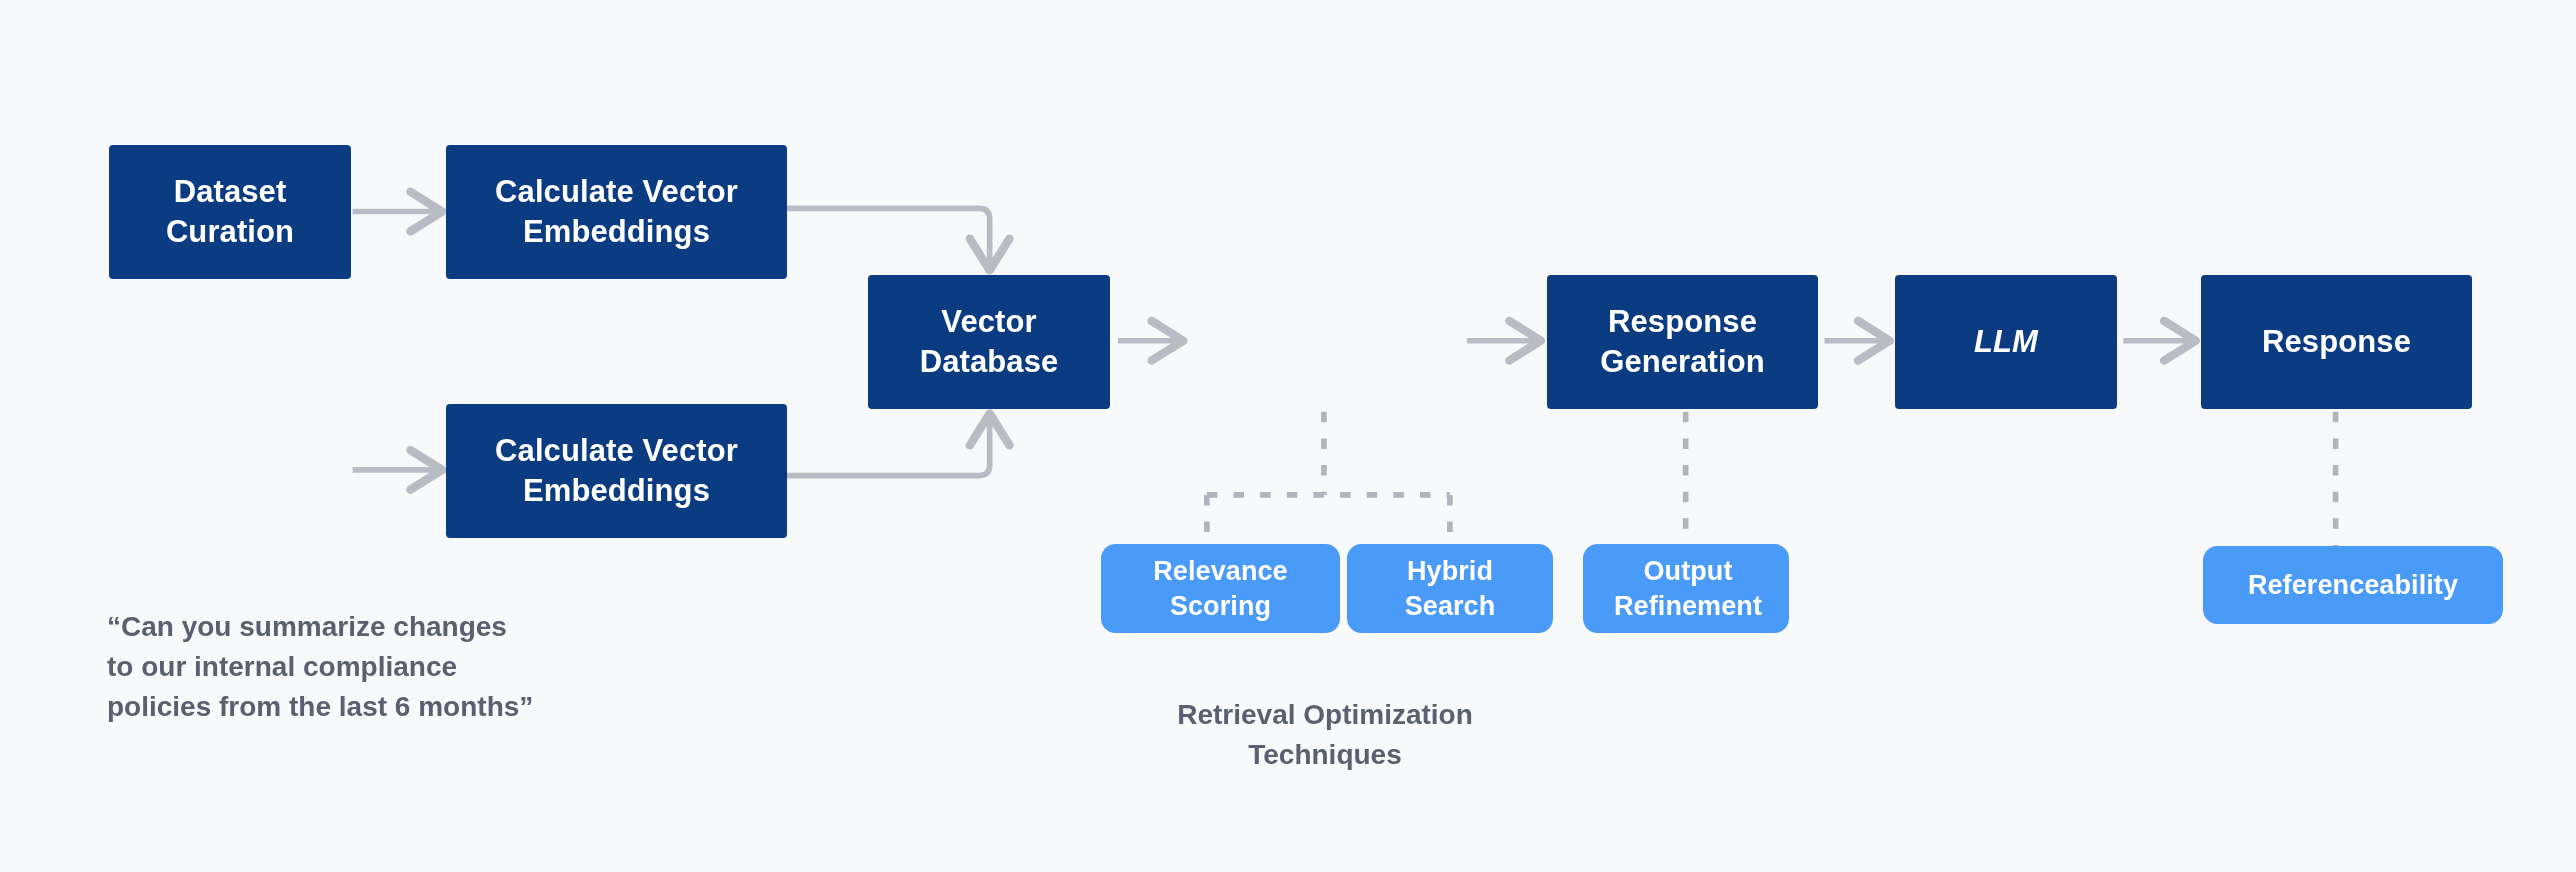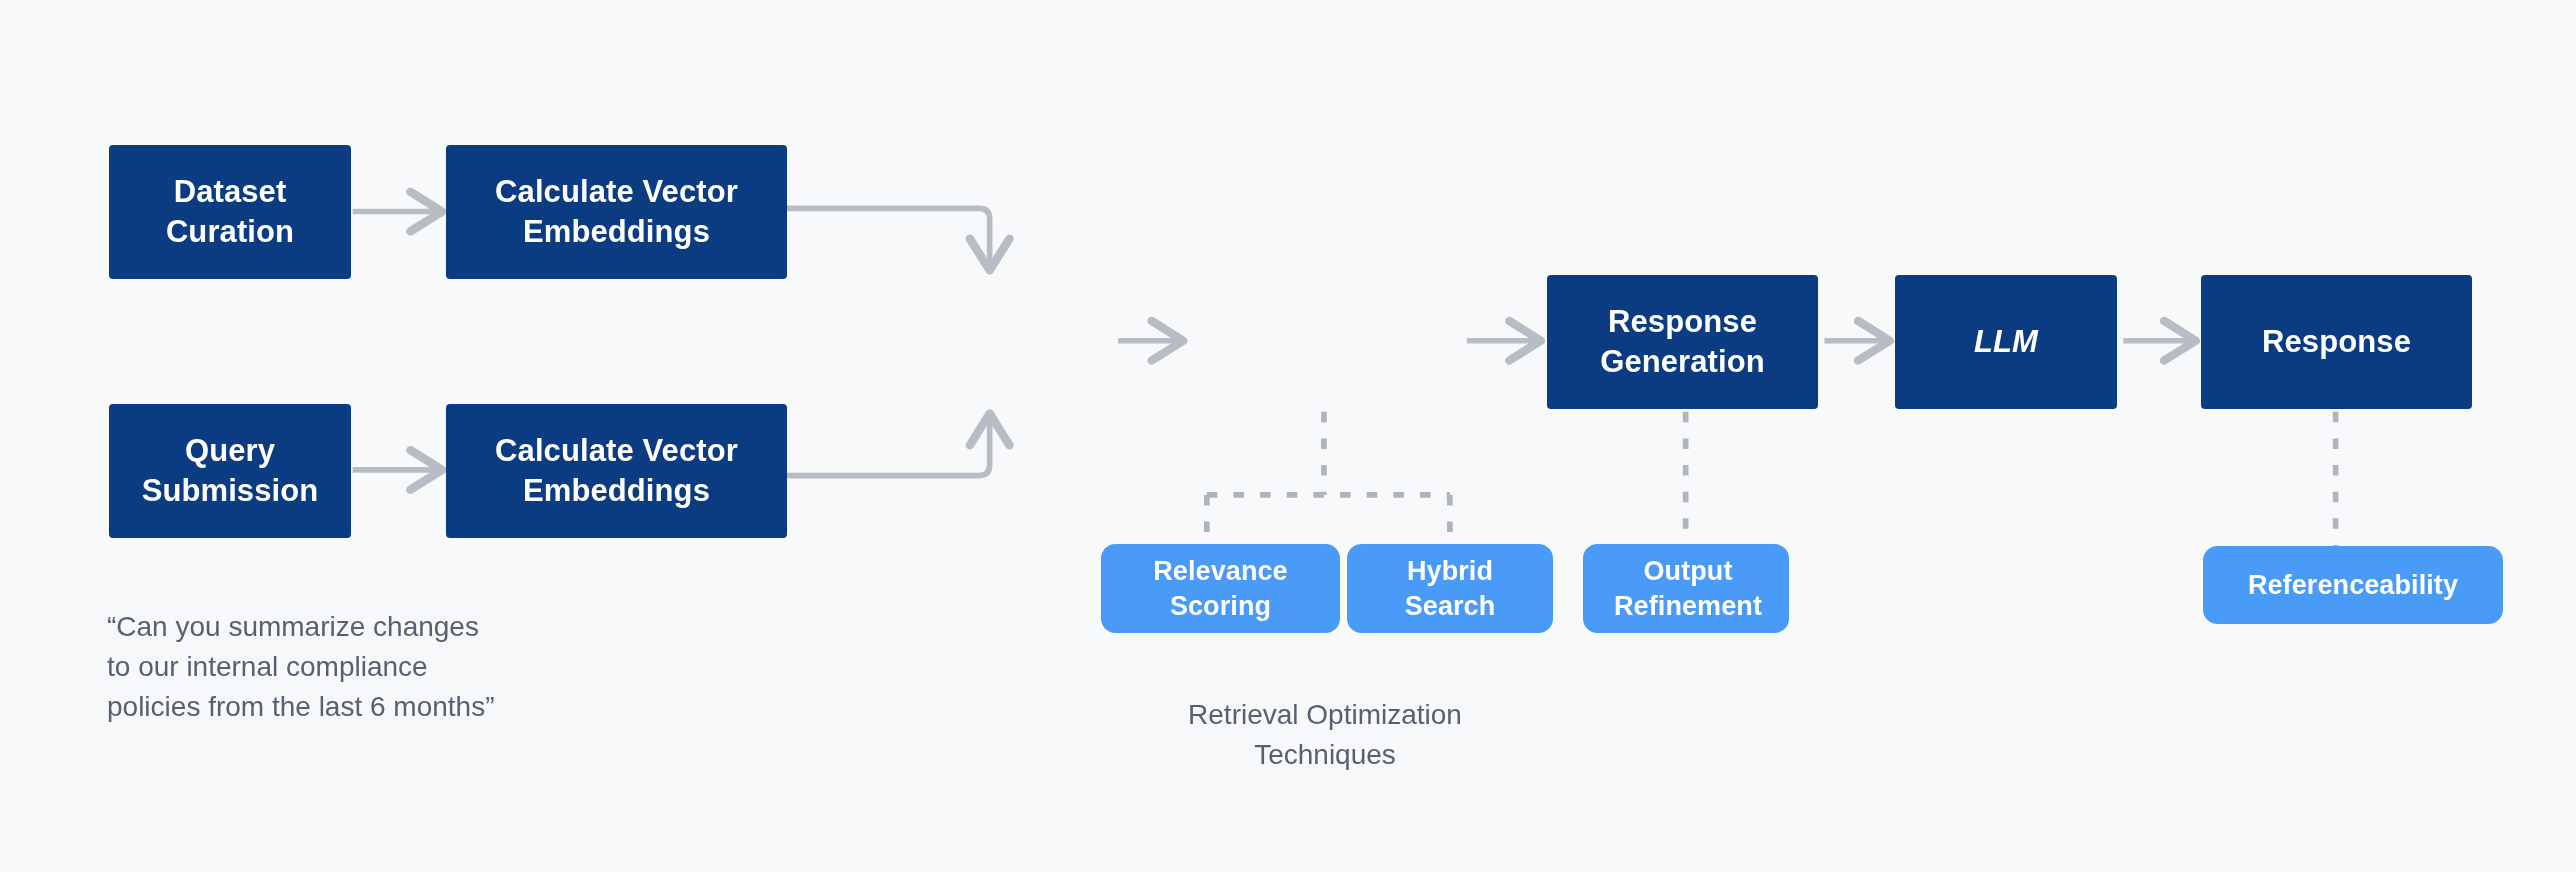--- a/index.html
+++ b/index.html
@@ -23,21 +23,21 @@
     white-space:pre-line;
     padding:0 8px;
   }
   .node.dark  { background:#0B3C82; font-size:31px; }
   .node.light { background:#4A9BF7; font-size:27px; border-radius:14.5px; }
 
   .caption {
     position:absolute;
     color:#5A6070;
     font-size:28px;
-    font-weight:400;
+    font-weight:700;
     line-height:1.42;
     white-space:pre-line;
   }
   .caption.center { text-align:center; }
 
   svg.links { position:absolute; left:0; top:0; width:2576px; height:872px; pointer-events:none; }
 </style>
 </head>
 <body>
 
@@ -67,26 +67,26 @@
       <line x1="2892" y1="510" x2="2892" y2="687"></line>
     </g>
   </svg>
 
   <div class="node dark" style="left:109px; top:145px; width:242px; height:134px;">Dataset
 Curation</div>
 
   <div class="node dark" style="left:446px; top:145px; width:341px; height:134px;">Calculate Vector
 Embeddings</div>
 
-  <div class="node dark" style="left:109px; top:404px; width:242px; height:134px;">Query
-Submission</div>
 
   <div class="node dark" style="left:446px; top:404px; width:341px; height:134px;">Calculate Vector
 Embeddings</div>
 
+  <div class="node dark" style="left:868px; top:275px; width:242px; height:134px;">Vector
+Database</div>
 
 
   <div class="node dark" style="left:1547px; top:275px; width:271px; height:134px;">Response
 Generation</div>
 
   <div class="node dark" style="left:1895px; top:275px; width:222px; height:134px;font-style:italic;">LLM</div>
 
   <div class="node dark" style="left:2201px; top:275px; width:271px; height:134px;">Response</div>
 
   <div class="node light" style="left:1101px; top:544px; width:239px; height:89px;">Relevance

